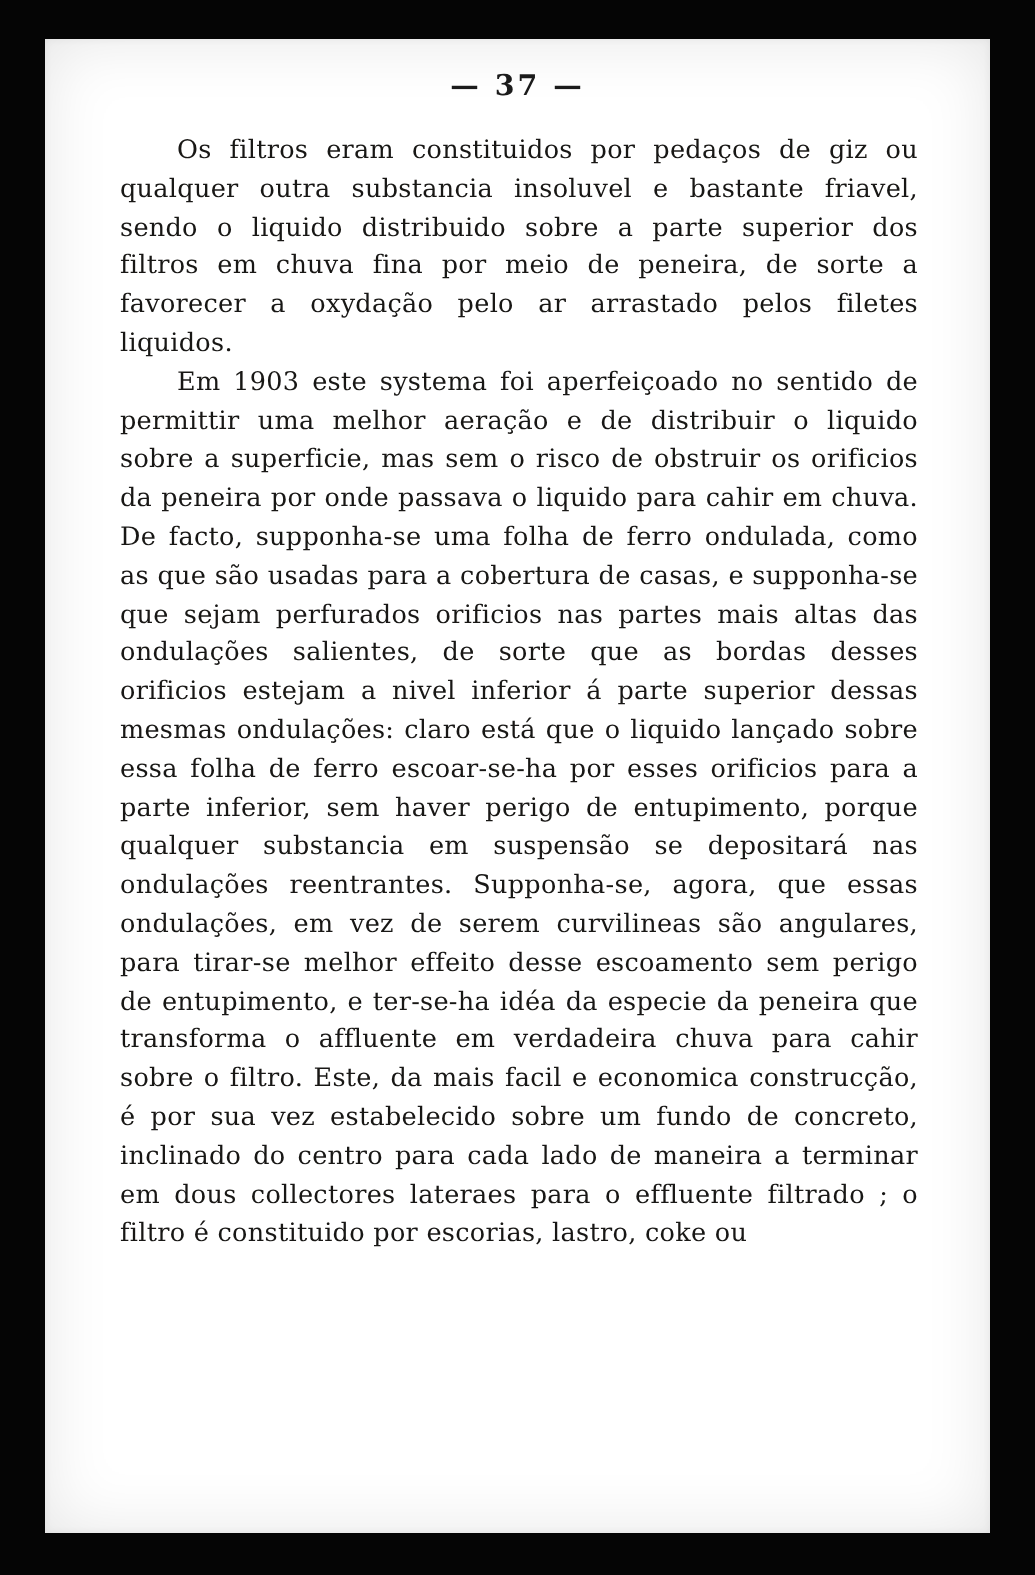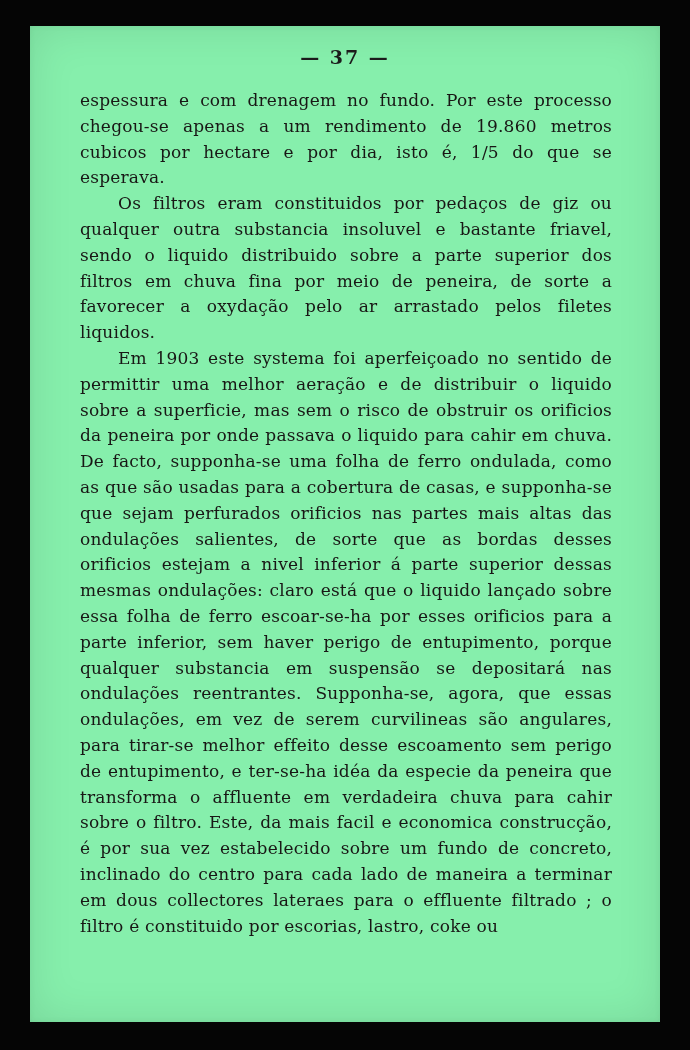--- a/index.html
+++ b/index.html
@@ -18,21 +18,21 @@
     position: absolute;
     left: 0; top: 0; right: 0; bottom: 0;
     background: #050505;
   }
   .page {
     position: absolute;
     left: 30px;
     top: 26px;
     width: 630px;
     height: 996px;
-    background: #86efac;
+    background: #ffffff;
     box-shadow:
       inset 0 0 45px rgba(0,0,0,0.10),
       inset 0 0 6px rgba(0,0,0,0.06);
   }
   .page-number {
     text-align: center;
     padding-top: 20px;
     font-size: 19px;
     font-weight: bold;
     letter-spacing: 2px;
@@ -56,19 +56,18 @@
 </style>
 </head>
 <body>
 
 <div class="scan-frame">
   <div class="page">
 
     <div class="page-number">— 37 —</div>
 
     <div class="text-block">
-      <p class="no-indent">espessura e com drenagem no fundo. Por este processo chegou-se apenas a um rendimento de 19.860 metros cubicos por hectare e por dia, isto é, 1/5 do que se esperava.</p>
       <p>Os filtros eram constituidos por pedaços de giz ou qualquer outra substancia insoluvel e bastante friavel, sendo o liquido distribuido sobre a parte superior dos filtros em chuva fina por meio de peneira, de sorte a favorecer a oxydação pelo ar arrastado pelos filetes liquidos.</p>
       <p>Em 1903 este systema foi aperfeiçoado no sentido de permittir uma melhor aeração e de distribuir o liquido sobre a superficie, mas sem o risco de obstruir os orificios da peneira por onde passava o liquido para cahir em chuva. De facto, supponha-se uma folha de ferro ondulada, como as que são usadas para a cobertura de casas, e supponha-se que sejam perfurados orificios nas partes mais altas das ondulações salientes, de sorte que as bordas desses orificios estejam a nivel inferior á parte superior dessas mesmas ondulações: claro está que o liquido lançado sobre essa folha de ferro escoar-se-ha por esses orificios para a parte inferior, sem haver perigo de entupimento, porque qualquer substancia em suspensão se depositará nas ondulações reentrantes. Supponha-se, agora, que essas ondulações, em vez de serem curvilineas são angulares, para tirar-se melhor effeito desse escoamento sem perigo de entupimento, e ter-se-ha idéa da especie da peneira que transforma o affluente em verdadeira chuva para cahir sobre o filtro. Este, da mais facil e economica construcção, é por sua vez estabelecido sobre um fundo de concreto, inclinado do centro para cada lado de maneira a terminar em dous collectores lateraes para o effluente filtrado ; o filtro é constituido por escorias, lastro, coke ou</p>
     </div>
 
   </div>
 </div>
 
 </body></html>

